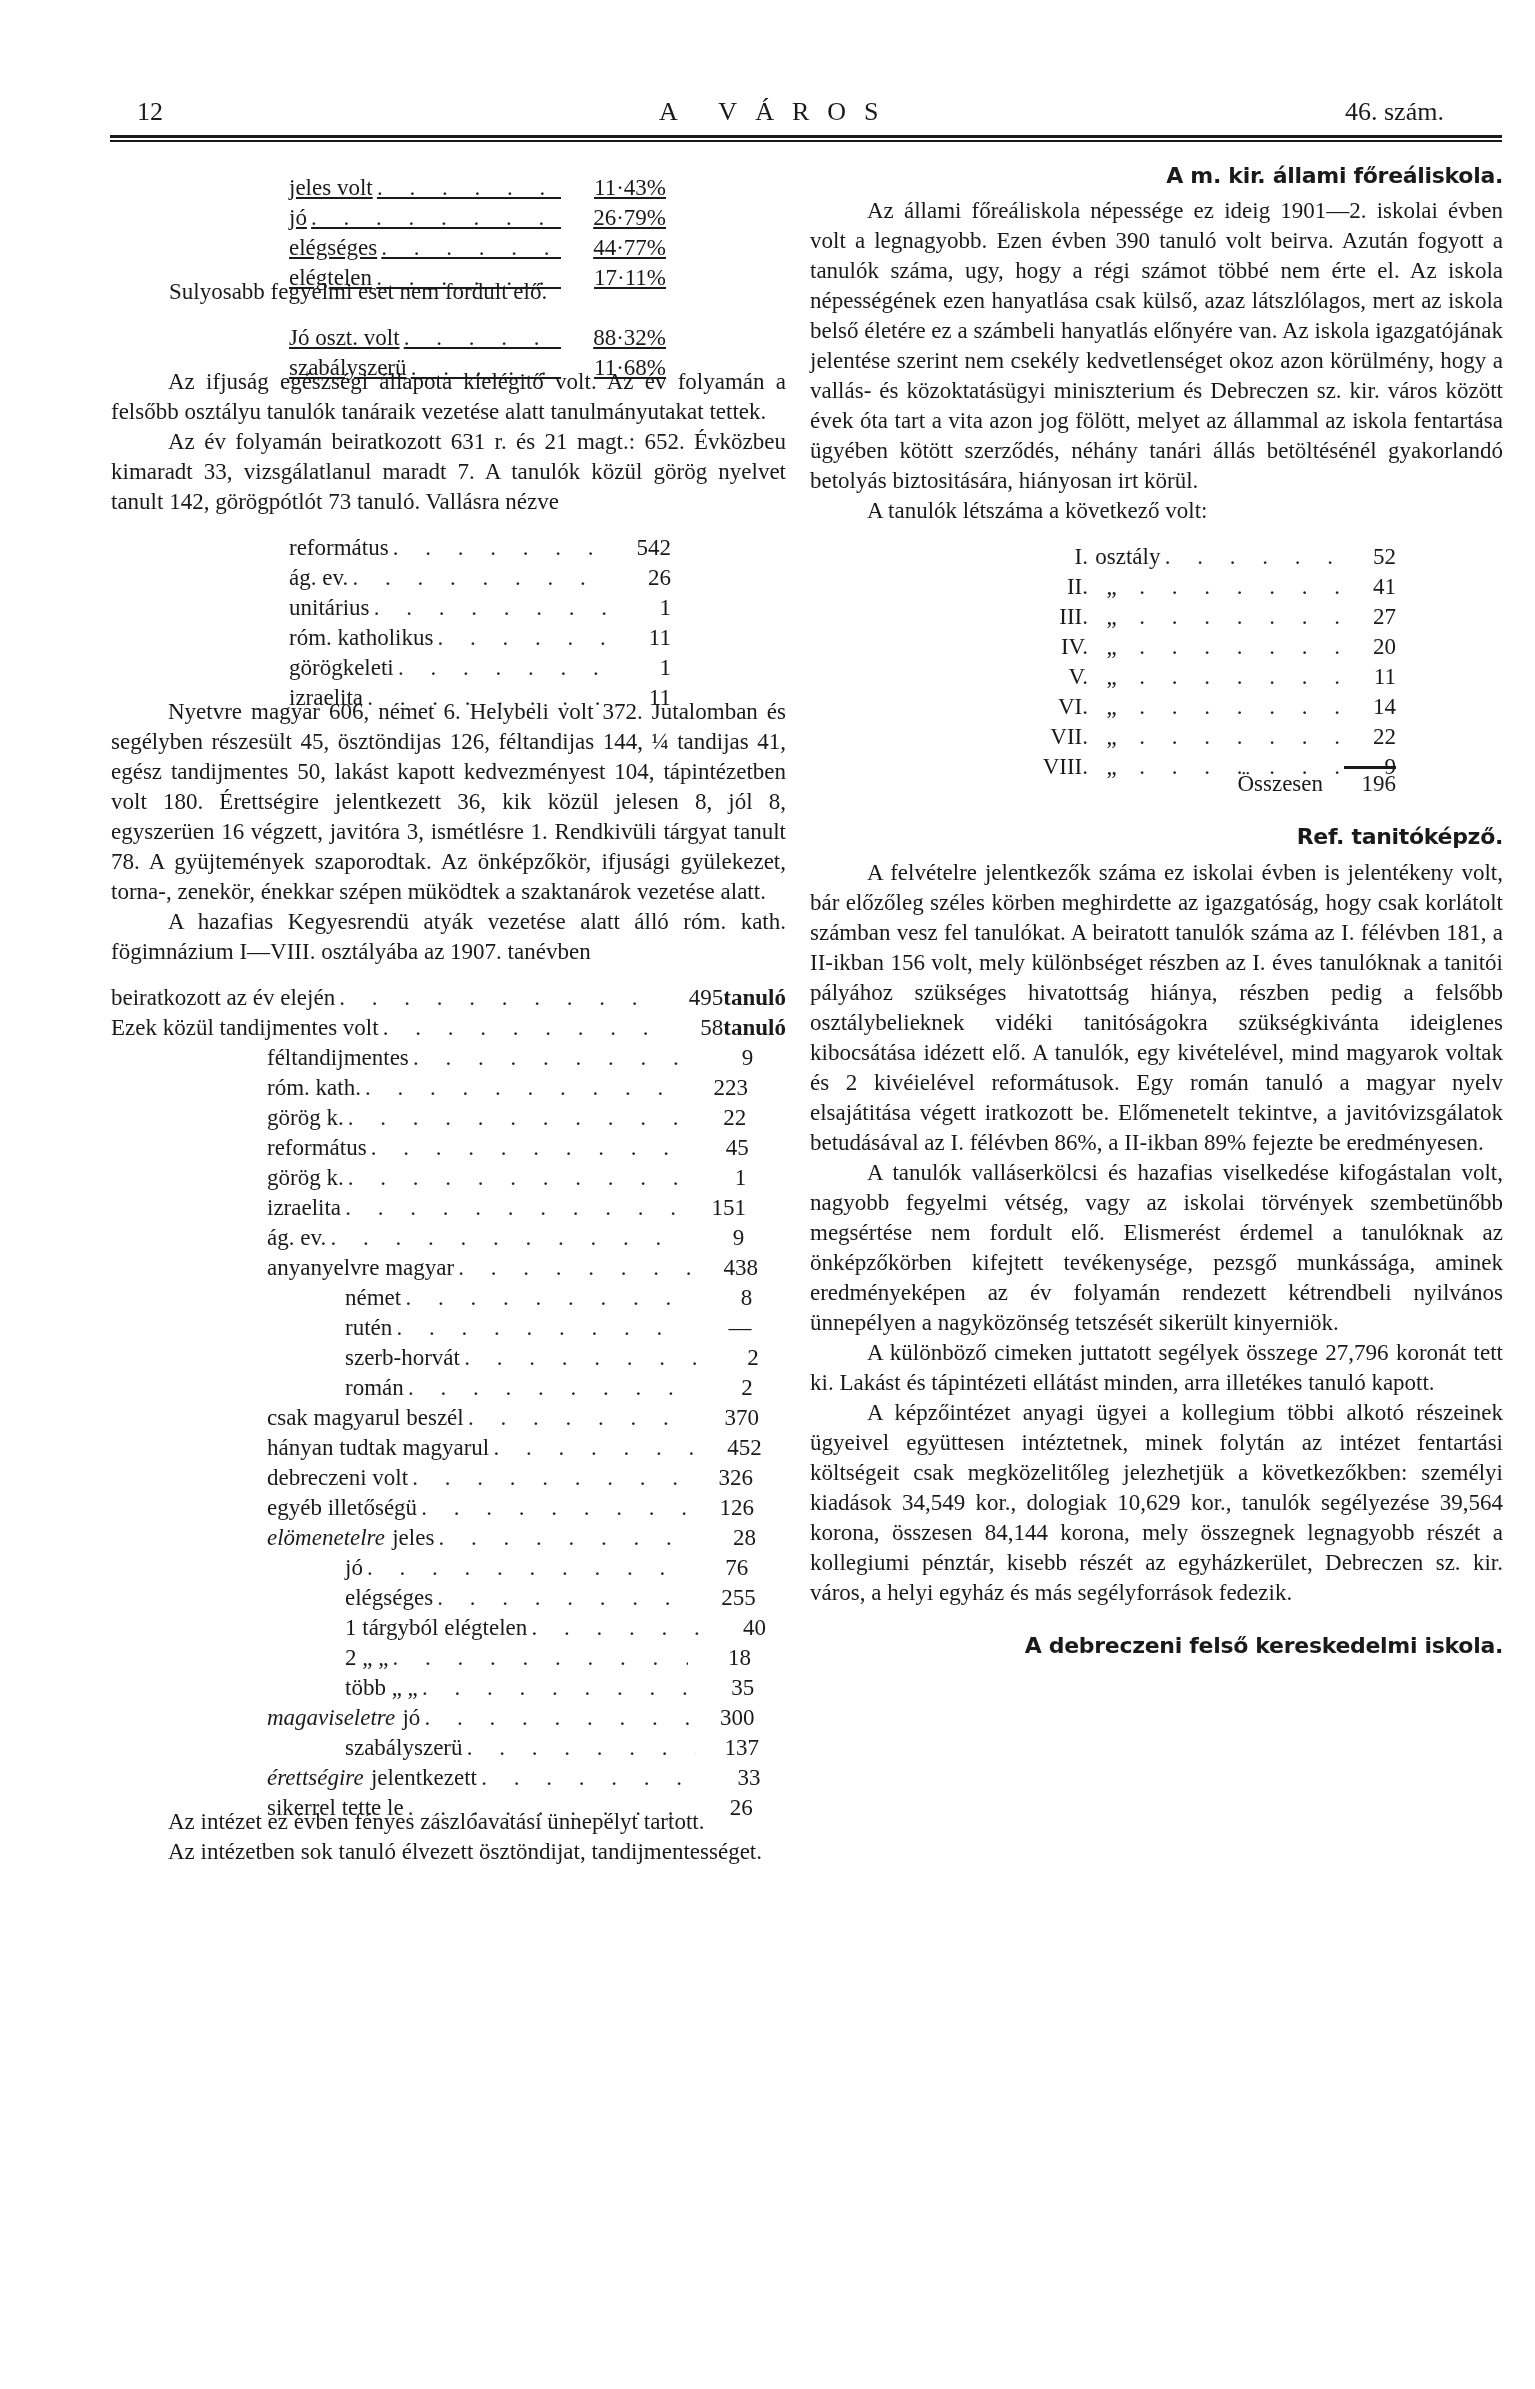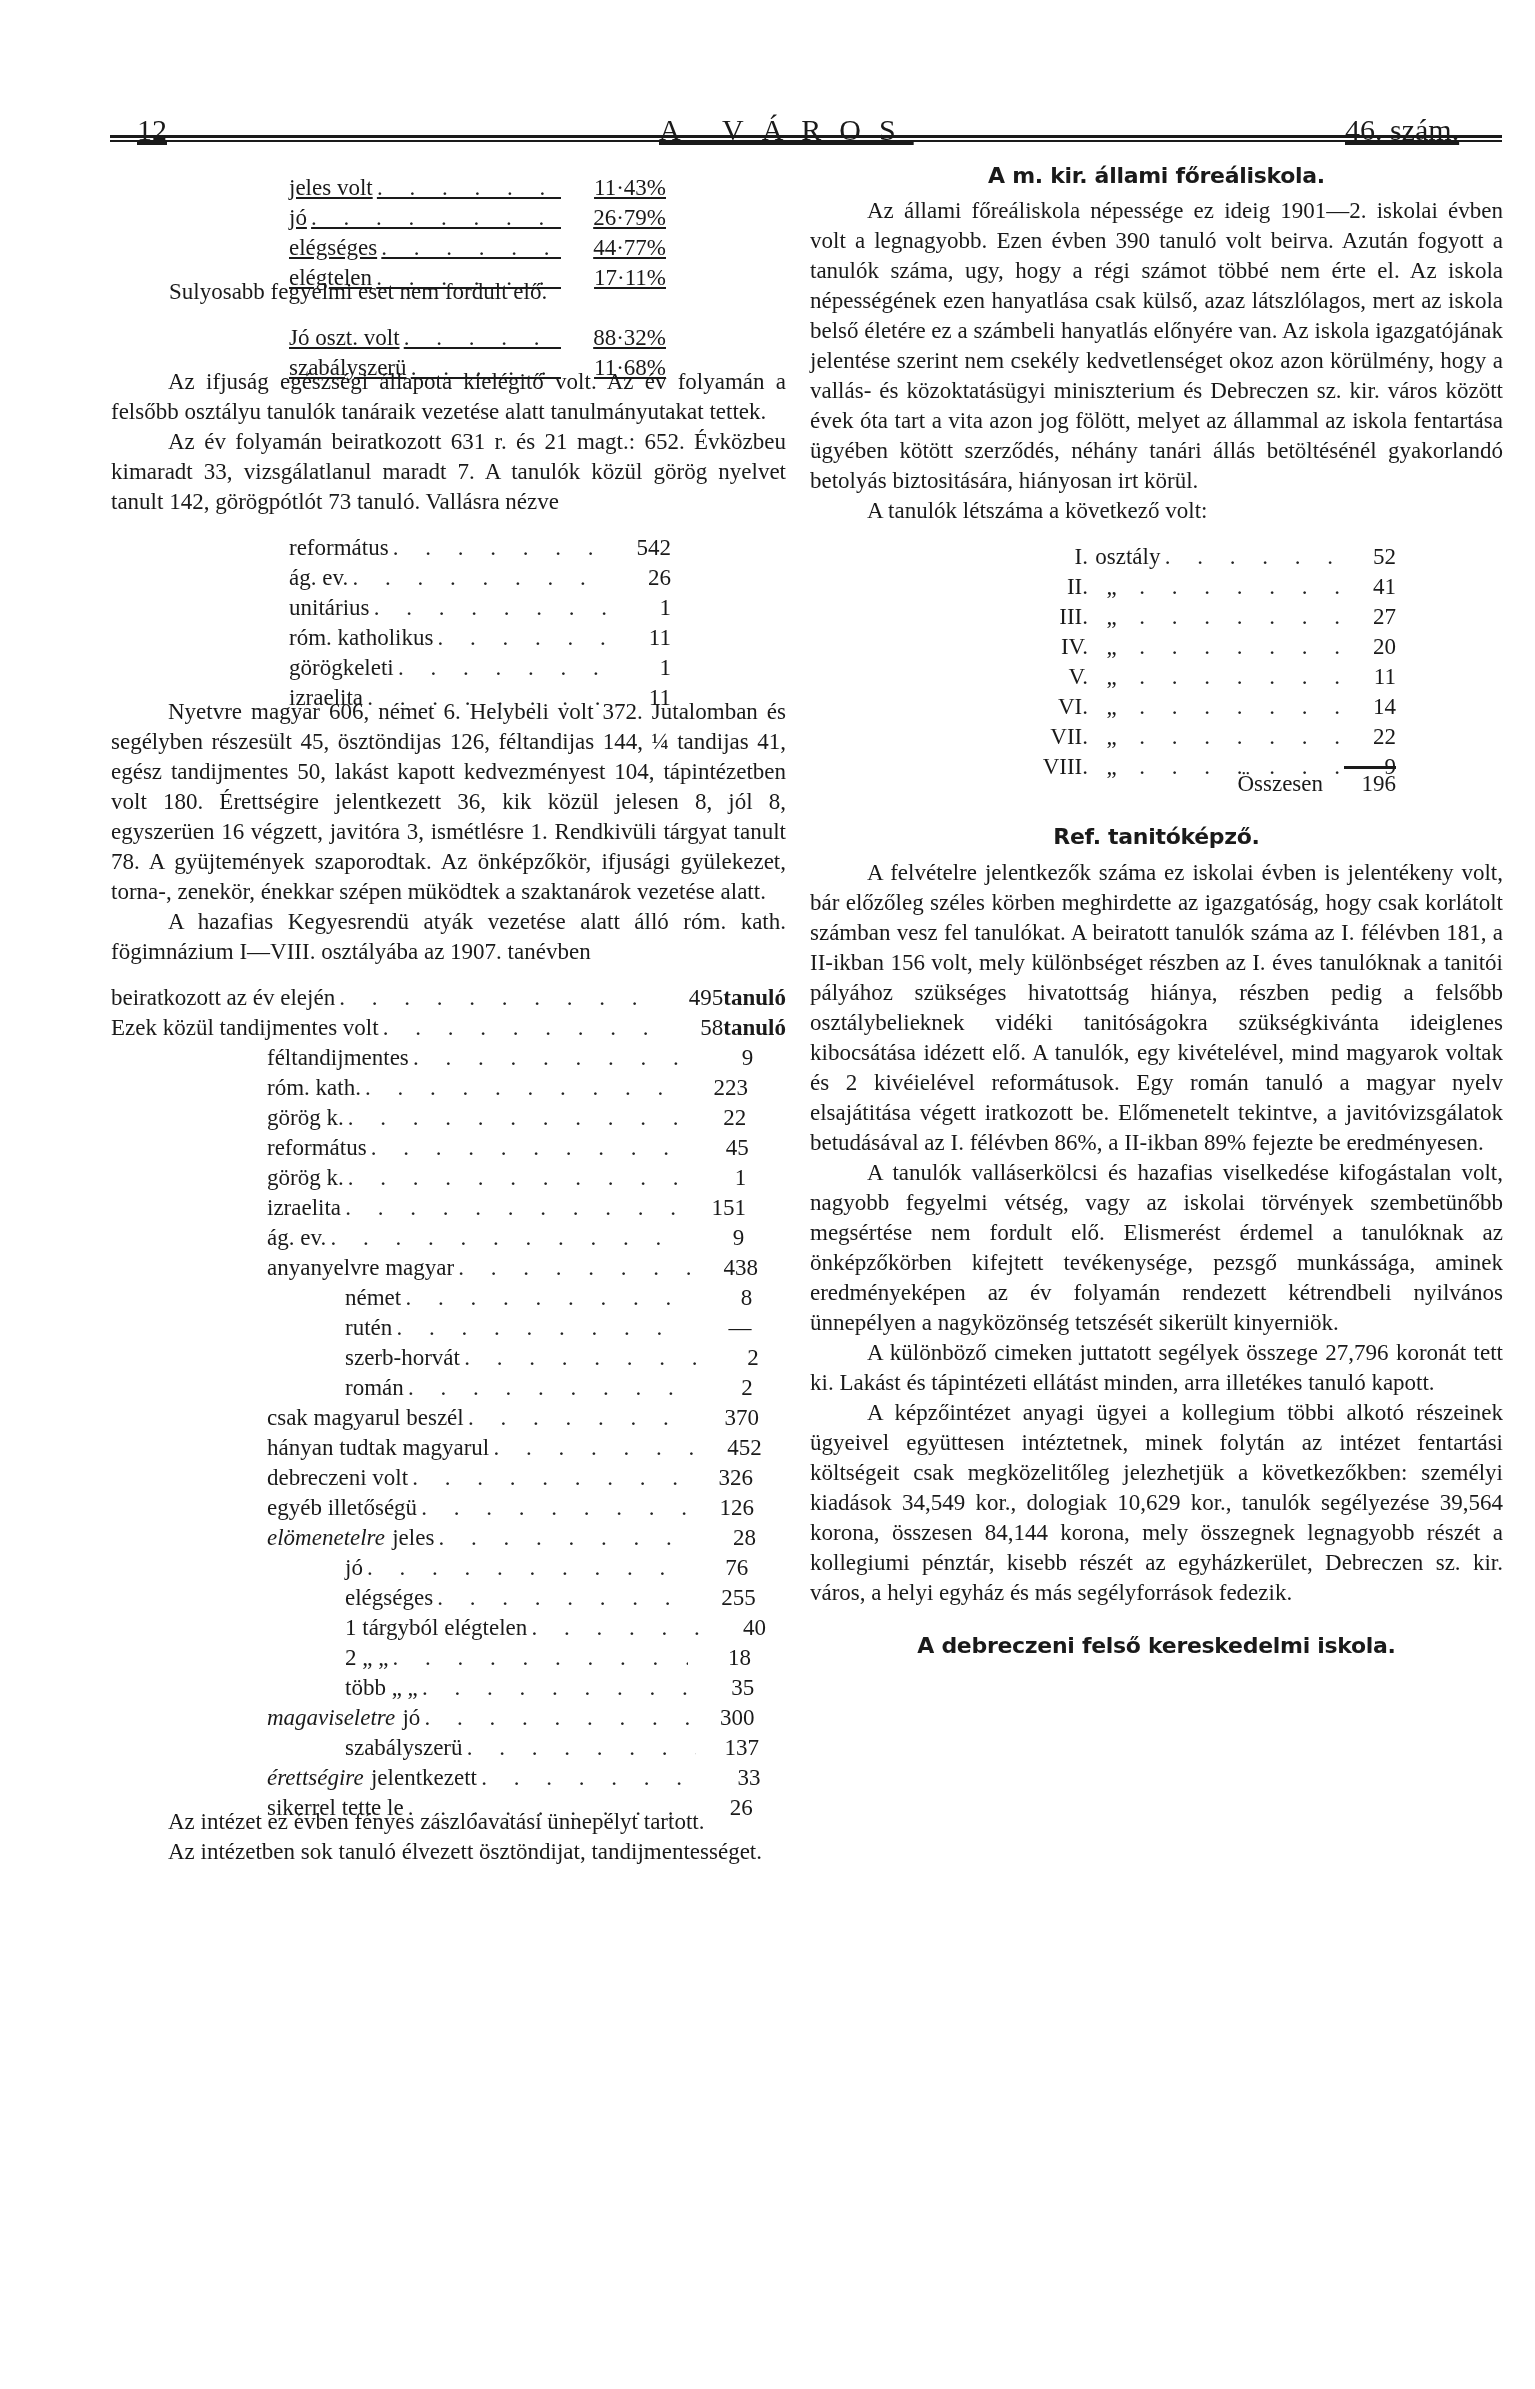--- a/index.html
+++ b/index.html
@@ -1,30 +1,30 @@
 <!DOCTYPE html>
 <html style="font-size:8.4px"><head>
 <meta charset="utf-8">
 <style>
   html, body { margin:0; padding:0; background:#ffffff; }
   body { width:1535px; height:2389px; position:relative; overflow:hidden;
          font-family:"Liberation Serif","DejaVu Serif",serif; color:#1a1a1a; }
-  .hdr { position:absolute; top:113px; font-size:30px;text-decoration:underline; }
+  .hdr { position:absolute; top:97px; font-size:26px; }
   .hdr-num { left:137px; }
   .hdr-title { left:659px; letter-spacing:18px; }
   .hdr-issue { left:1345px; }
   .rule { position:absolute; left:110px; width:1392px; }
   .rule.r1 { top:135px; height:3.1px; background:#1a1a1a; }
   .rule.r2 { top:140px; height:1.6px; background:#1a1a1a; }
   .col { position:absolute; top:157px; font-size:23px; line-height:30px; }
   .col-left { left:111px; width:675px; }
   .col-right { left:810px; width:693px; }
   .p { text-align:justify; text-align-last:left; margin:0; }
   .p.ind { text-indent:57px; }
-  .h { text-align:center; font-weight:bold; font-family:"DejaVu Sans","Liberation Sans",sans-serif;
+  .h { text-align:right; font-weight:bold; font-family:"DejaVu Sans","Liberation Sans",sans-serif;
        font-size:22px; margin:23px 0 5.2px 0; letter-spacing:-0.3px; }
   .h.first { margin-top:4.2px; }
   .row { display:flex; height:30px; align-items:baseline; white-space:nowrap; }
   .row .lbl { flex:0 0 auto; }
   .row .dots { flex:1 1 auto; overflow:hidden; letter-spacing:10.5px; color:#222; padding:0 4.2px; }
   .row .val { flex:0 0 auto; text-align:right;margin-top:16px; }
   .stat .row { width:377px; margin-left:178px;text-decoration:underline; }
   .stat .row .val { width:105px; }
   .rel .row { width:382px; margin-left:178px; }
   .rel .row .val { width:63px; }

